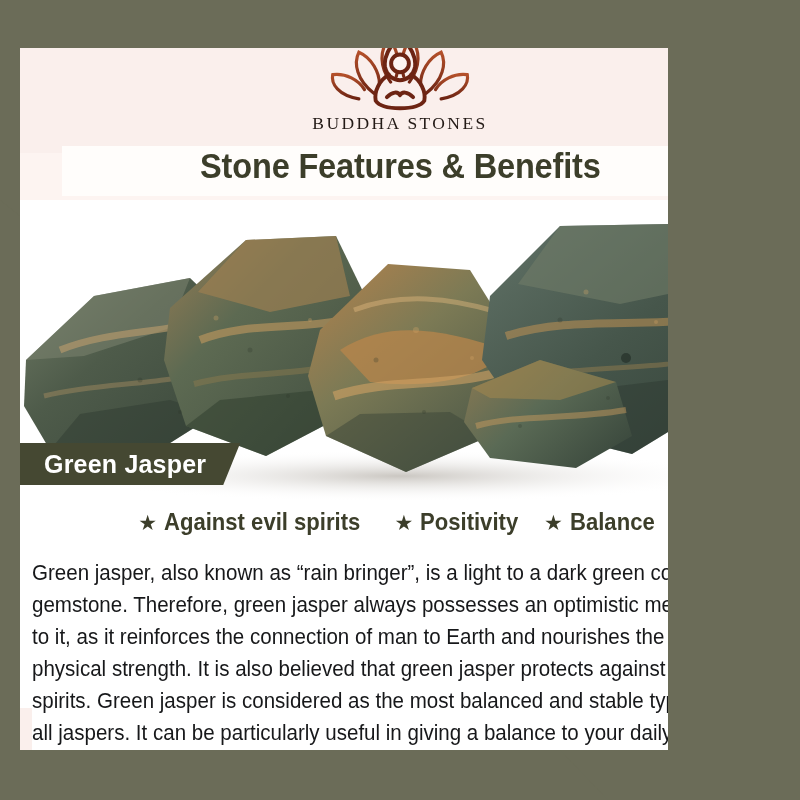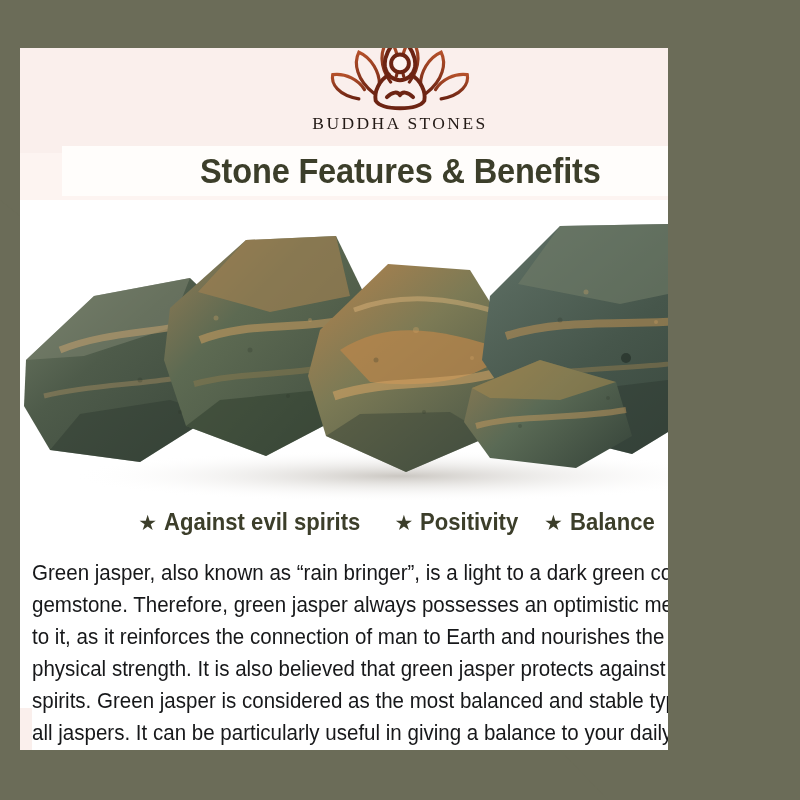--- a/index.html
+++ b/index.html
@@ -91,21 +91,20 @@
 
   
   .title-band {
     position: absolute;
     left: 42px;
     top: 98px;
     width: 676px;
     height: 50px;
     background: #fffdfb;
     display: flex;
-    align-items: center;
     justify-content: center;
   }
   .title-text {
     font-family: "Liberation Sans Narrow", "Liberation Sans", sans-serif;
     font-weight: bold;
     font-size: 35px;
     color: #3c3e2a;
     letter-spacing: -0.2px;
     transform: scaleX(0.93);
   }
@@ -344,20 +343,23 @@
           <circle cx="196" cy="118" r="2.5"></circle>
             <circle cx="290" cy="120" r="2"></circle>
           <circle cx="396" cy="130" r="3"></circle>
             <circle cx="452" cy="158" r="2"></circle>
           <circle cx="566" cy="92" r="2.5"></circle>
             <circle cx="636" cy="122" r="2"></circle>
         </g>
       </svg>
     </div>
 
+    <div class="stone-banner">
+      <span class="stone-banner-text">Green Jasper</span>
+    </div>
 
     <div class="benefits">
       <div class="benefit">
         <span class="benefit-star">★</span>
         <span class="benefit-label">Against evil spirits</span>
       </div>
       <div class="benefit">
         <span class="benefit-star">★</span>
         <span class="benefit-label">Positivity</span>
       </div>

